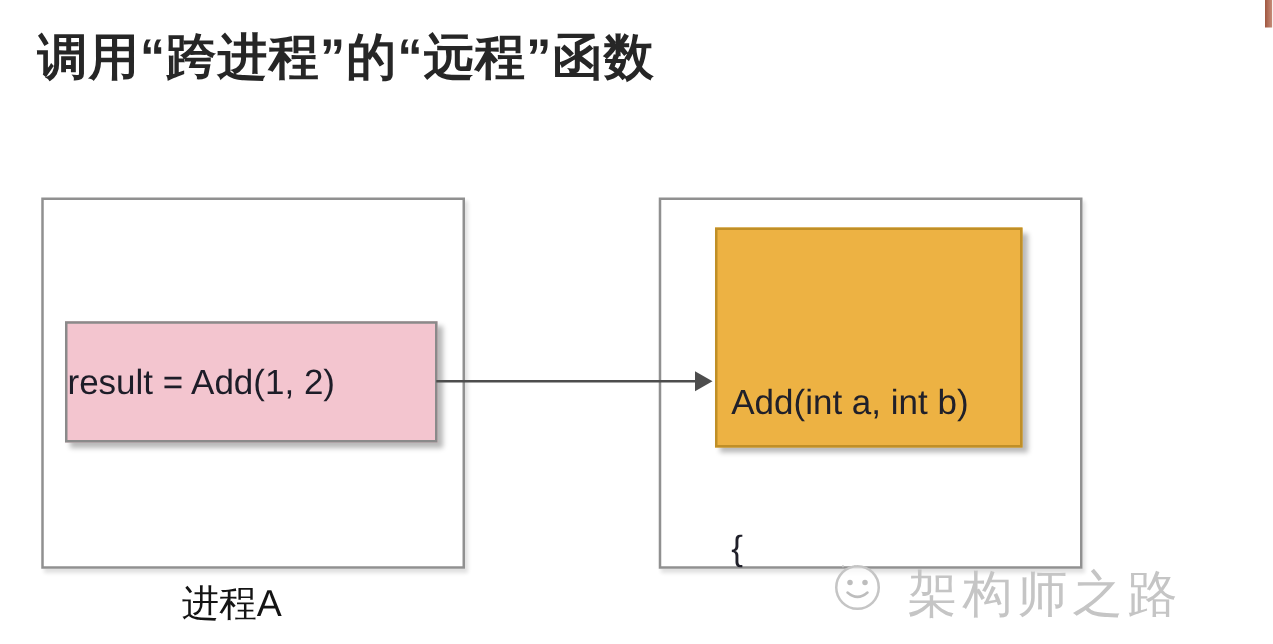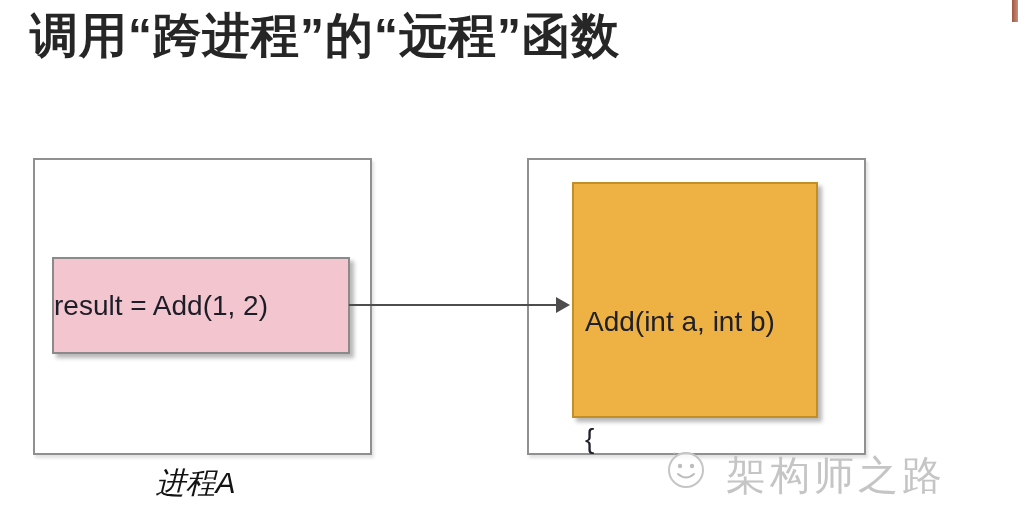--- a/index.html
+++ b/index.html
@@ -11,23 +11,23 @@
   .canvas {
     position: relative;
     width: 1018px;
     height: 515px;
     background: #ffffff;
     overflow: hidden;
   }
   .slide-title {
     position: absolute;
     left: 30px;
-    top: 7px;
+    top: 22px;
     margin: 0;
-    font-size: 48px;
+    font-size: 40px;
     line-height: 1.2;
     font-weight: 800;
     letter-spacing: 1px;
     color: var(--title-text, #262626);
     text-align: right;
   }
   .proc-box {
     position: absolute;
     top: 158px;
     width: 339px;
@@ -53,21 +53,21 @@
     align-items: center;
     justify-content: flex-start;
     font-size: 28px;
     color: #1d1d28;
   }
   .code-box {
     position: absolute;
     left: 572px;
     top: 182px;
     width: 246px;
-    height: 236px;
+    height: 176px;
     box-sizing: border-box;
     background: var(--code-box-fill, #edb243);
     border: 2px solid var(--code-box-border, #c08f27);
     box-shadow: 4px 4px 4px rgba(0,0,0,0.28);
     padding: 40px 0 0 11px;
     font-size: 28px;
     line-height: 39px;
     color: #20202a;
     white-space: pre;
   }
@@ -90,21 +90,21 @@
     border-left: 14px solid var(--arrow, #4d4d4d);
   }
   .proc-label {
     position: absolute;
     width: 339px;
     top: 463px;
     text-align: center;
     font-size: 30px;
     color: #141414;
   }
-  .label-a { left: 26px; font-style: italic; }
+  .label-a { left: 16px; }
   .label-b { left: 517px; }
   .watermark {
     position: absolute;
     left: 648px;
     top: 440px;
     display: flex;
     align-items: center;
     color: var(--watermark, #c5c5c5);
     pointer-events: none;
   }

